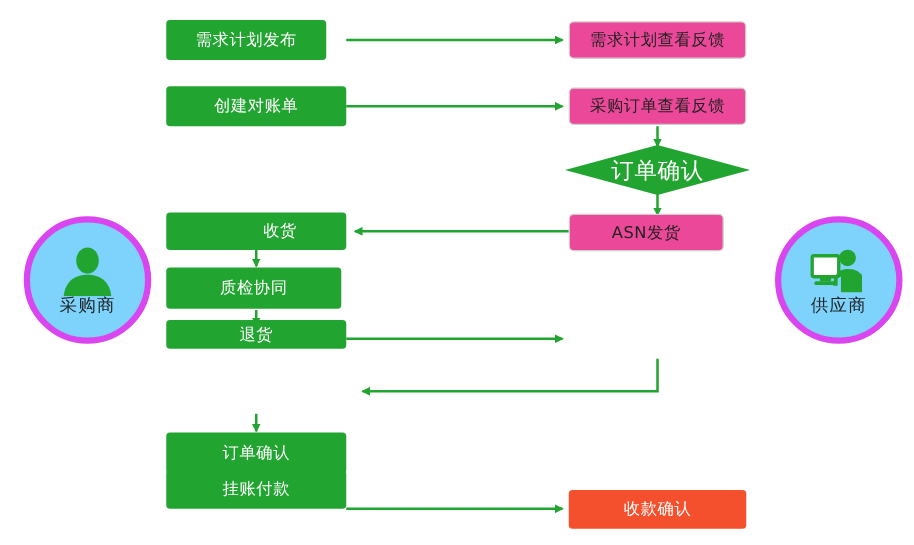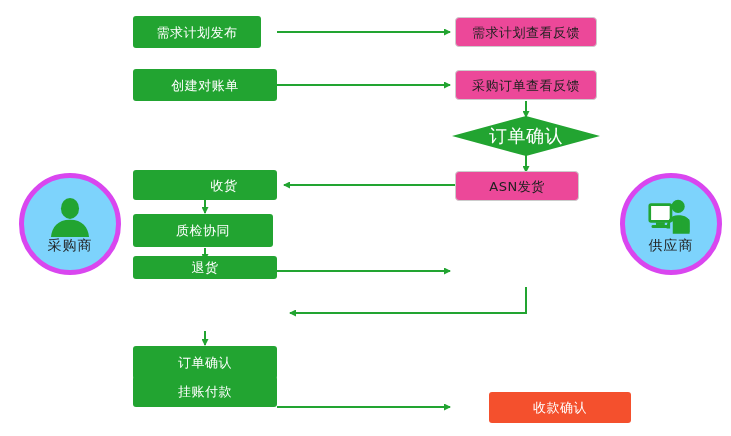--- a/index.html
+++ b/index.html
@@ -191,15 +191,15 @@
 
   <div class="node green" style="left:133px; top:214px; width:140px; height:33px;">质检协同</div>
 
   <div class="node green" style="left:133px; top:256px; width:144px; height:23px;font-family:Liberation Serif, serif;">退货</div>
 
 
   <div class="node green" style="left:133px; top:346px; width:144px; height:33px;">订单确认</div>
 
   <div class="node green" style="left:133px; top:376px; width:144px; height:31px;">挂账付款</div>
 
-  <div class="node red" style="left:455px; top:392px; width:142px; height:31px;margin-left:34px;">收款确认</div>
+  <div class="node red" style="left:455px; top:392px; width:142px; height:31px;">收款确认</div>
 
 </div>
 
 </body></html>

